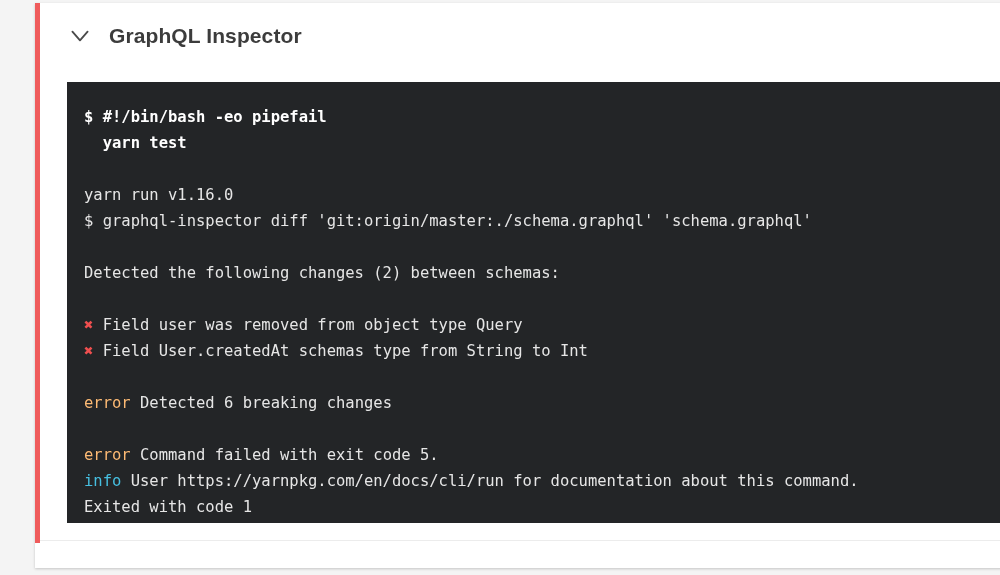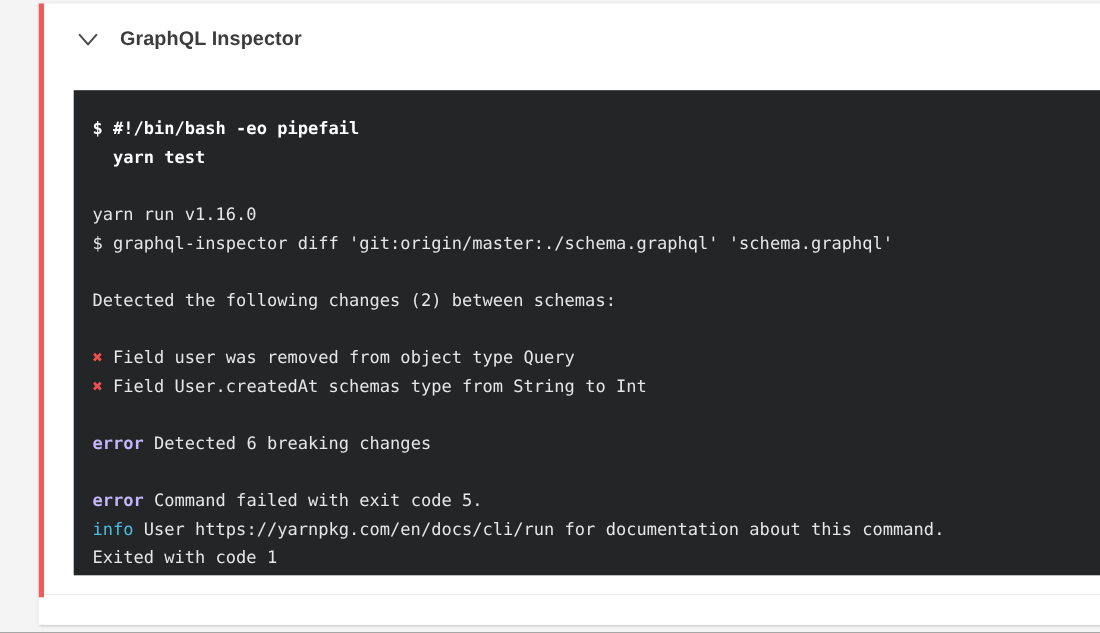--- a/index.html
+++ b/index.html
@@ -63,21 +63,21 @@
   }
   .chevron-icon {
     width: 26px;
     height: 26px;
     flex: 0 0 auto;
     display: block;
     color: #4a4a4a;
   }
   .card-title {
     margin-left: 16px;
-    font-size: 18px;
+    font-size: 21px;
     font-weight: bold;
     color: #3c3c3c;
     letter-spacing: 0.1px;
     white-space: nowrap;
   }
 
   
   .terminal {
     position: absolute;
     left: 27px;
@@ -98,21 +98,21 @@
     white-space: pre;
     letter-spacing: 0px;
   }
   .term-line.blank {
     height: 26px;
   }
   .term-line.bold {
     font-weight: bold;
     color: #ffffff;
   }
-  .tok-error   { color: #c4b5fd; font-weight: bold; }
+  .tok-error   { color: #fdba74; }
   .tok-info    { color: #46bfe0; text-align: right; }
   .tok-cross   { color: #ef4f4f; font-weight: bold; }
   .tok-default { color: #e6e6e6; text-align: right; }
 
   
   .card-divider {
     position: absolute;
     left: 0;
     right: 0;
     top: 537px;

